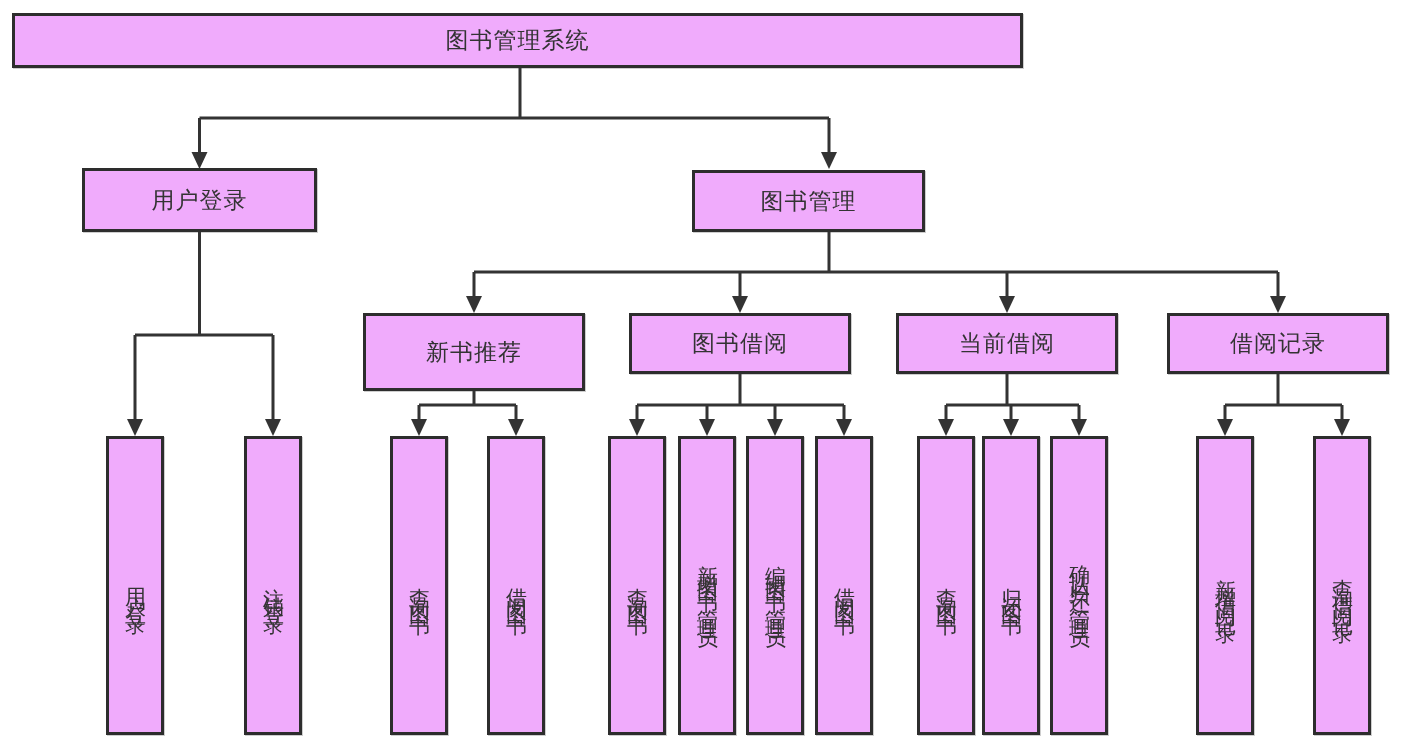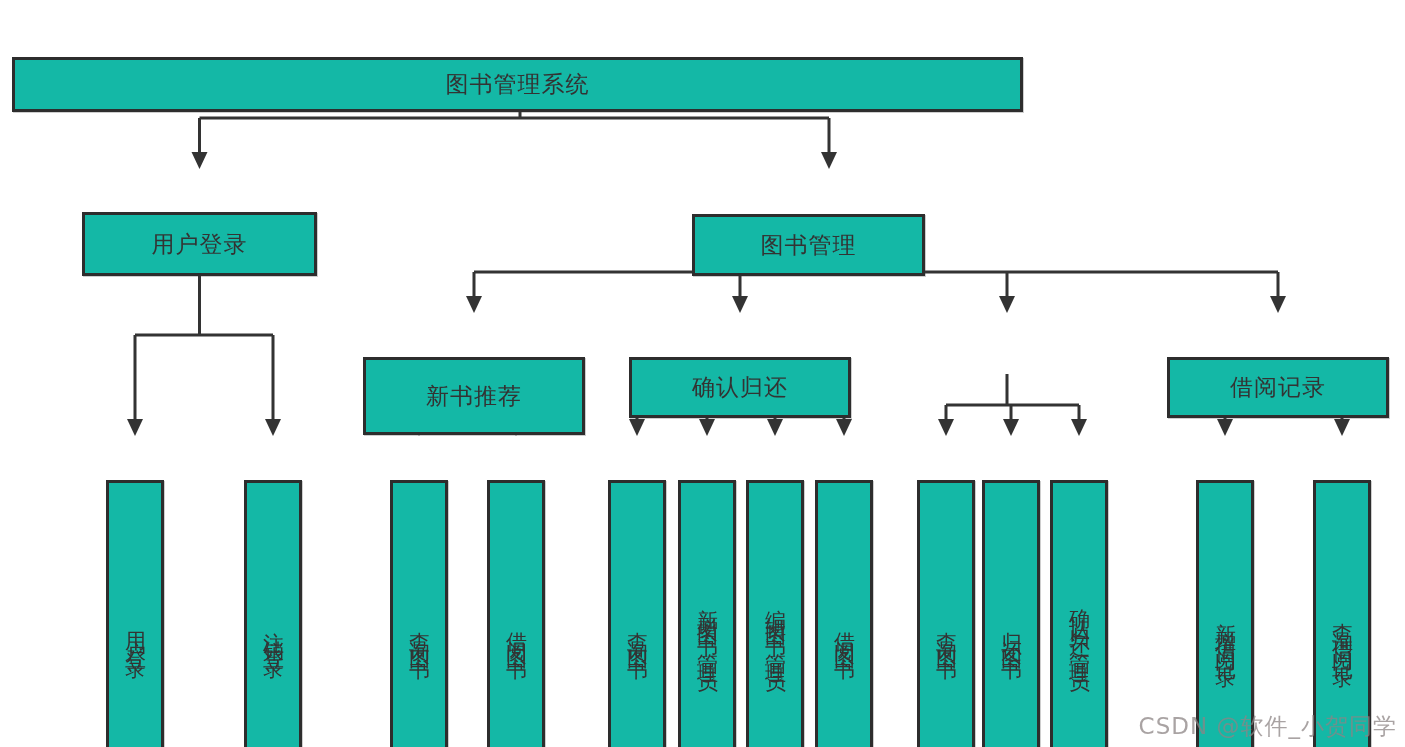--- a/index.html
+++ b/index.html
@@ -26,28 +26,27 @@
   svg.wires path {
     stroke: var(--line);
     stroke-width: 3;
     fill: none;
   }
   svg.wires polygon { fill: var(--line); }
   .node {
     position: absolute;
     box-sizing: border-box;
     border: 3px solid var(--border);
-    background: #14b8a6;
+    background: #f0abfc;
     color: var(--text);
     display: flex;
     align-items: center;
     justify-content: center;
     z-index: 2;
     box-shadow: 1px 1px 0 rgba(60,60,60,0.25);
-    margin-top: 44px;
   }
   .node.h { font-size: 23px; letter-spacing: 1px; }
   .node.v {
     writing-mode: vertical-rl;
     text-orientation: mixed;
     font-size: 21px;
     letter-spacing: 9px;
     line-height: 1;
     padding-top: 6px;
   }
@@ -95,35 +94,35 @@
     <polygon points="1217,419 1233,419 1225,436"></polygon>
     <polygon points="1334,419 1350,419 1342,436"></polygon>
   </svg>
 
   <div class="node h" style="left:12px; top:13px; width:1011px; height:55px">图书管理系统</div>
 
   <div class="node h" style="left:82px; top:168px; width:235px; height:64px">用户登录</div>
   <div class="node h" style="left:692px; top:170px; width:233px; height:62px">图书管理</div>
 
   <div class="node h" style="left:363px; top:313px; width:222px; height:78px">新书推荐</div>
-  <div class="node h" style="left:629px; top:313px; width:222px; height:61px">确认归还</div>
+  <div class="node h" style="left:629px; top:313px; width:222px; height:61px">图书借阅</div>
+  <div class="node h" style="left:896px; top:313px; width:222px; height:61px">当前借阅</div>
   <div class="node h" style="left:1167px; top:313px; width:222px; height:61px">借阅记录</div>
 
   <div class="node v" style="left:106px; top:436px; width:58px; height:299px">用户登录</div>
   <div class="node v" style="left:244px; top:436px; width:58px; height:299px">注销登录</div>
 
   <div class="node v" style="left:390px; top:436px; width:58px; height:299px">查询图书</div>
   <div class="node v" style="left:487px; top:436px; width:58px; height:299px">借阅图书</div>
 
   <div class="node v" style="left:608px; top:436px; width:58px; height:299px">查询图书</div>
   <div class="node v" style="left:678px; top:436px; width:58px; height:299px">新增图书（管理员）</div>
   <div class="node v" style="left:746px; top:436px; width:58px; height:299px">编辑图书（管理员）</div>
   <div class="node v" style="left:815px; top:436px; width:58px; height:299px">借阅图书</div>
 
   <div class="node v" style="left:917px; top:436px; width:58px; height:299px">查询图书</div>
   <div class="node v" style="left:982px; top:436px; width:58px; height:299px">归还图书</div>
   <div class="node v" style="left:1050px; top:436px; width:58px; height:299px">确认归还（管理员）</div>
 
   <div class="node v" style="left:1196px; top:436px; width:58px; height:299px">新增借阅记录</div>
   <div class="node v" style="left:1313px; top:436px; width:58px; height:299px">查询借阅记录</div>
 
-  <div class="watermark">CSDN @软件_小贺同学</div>
 </div>
 
 </body></html>

